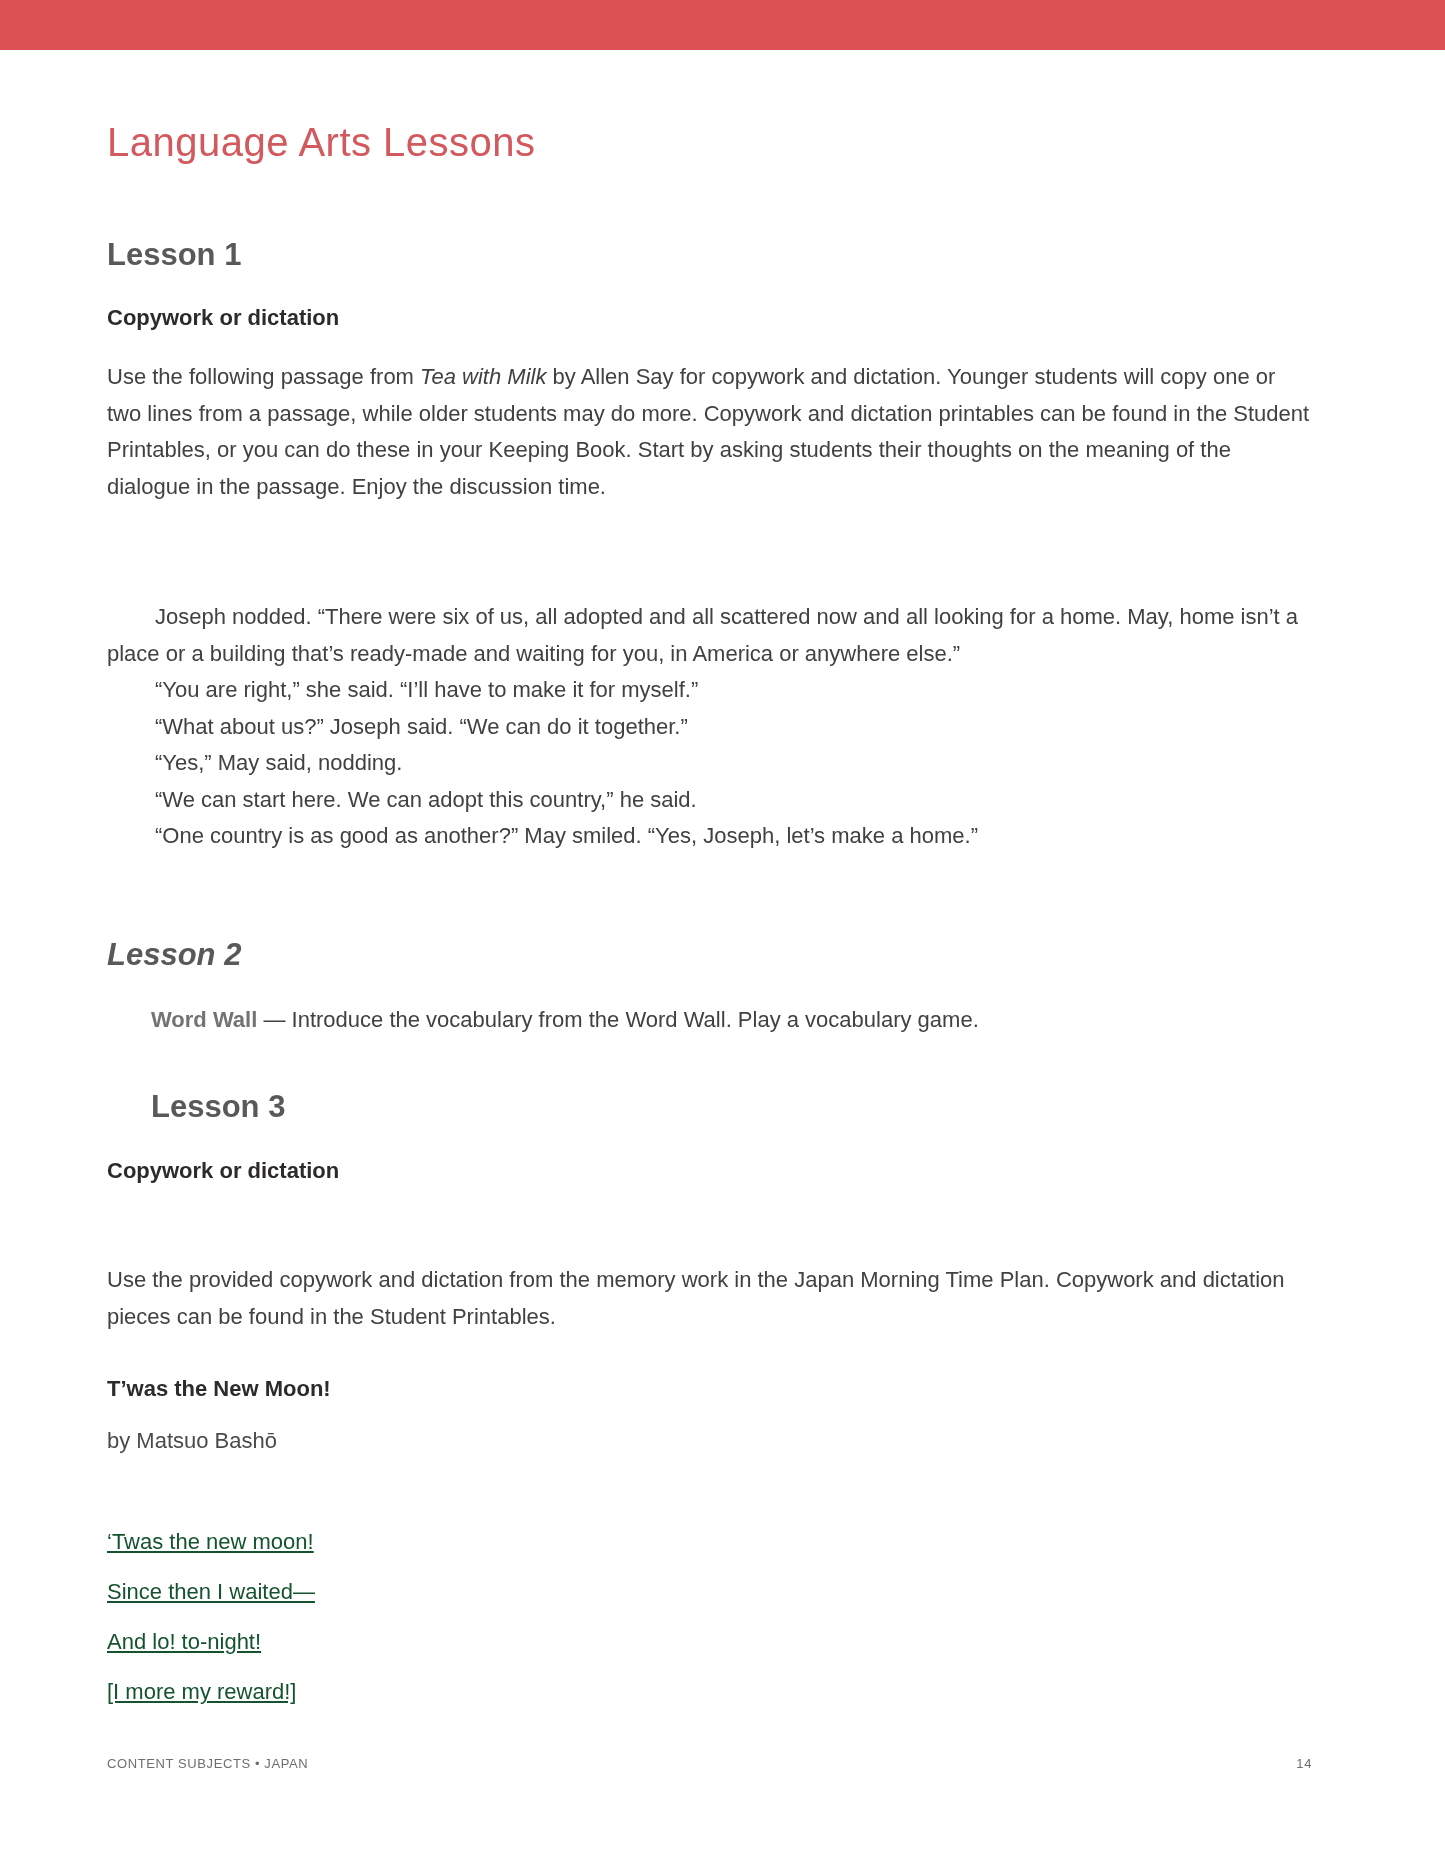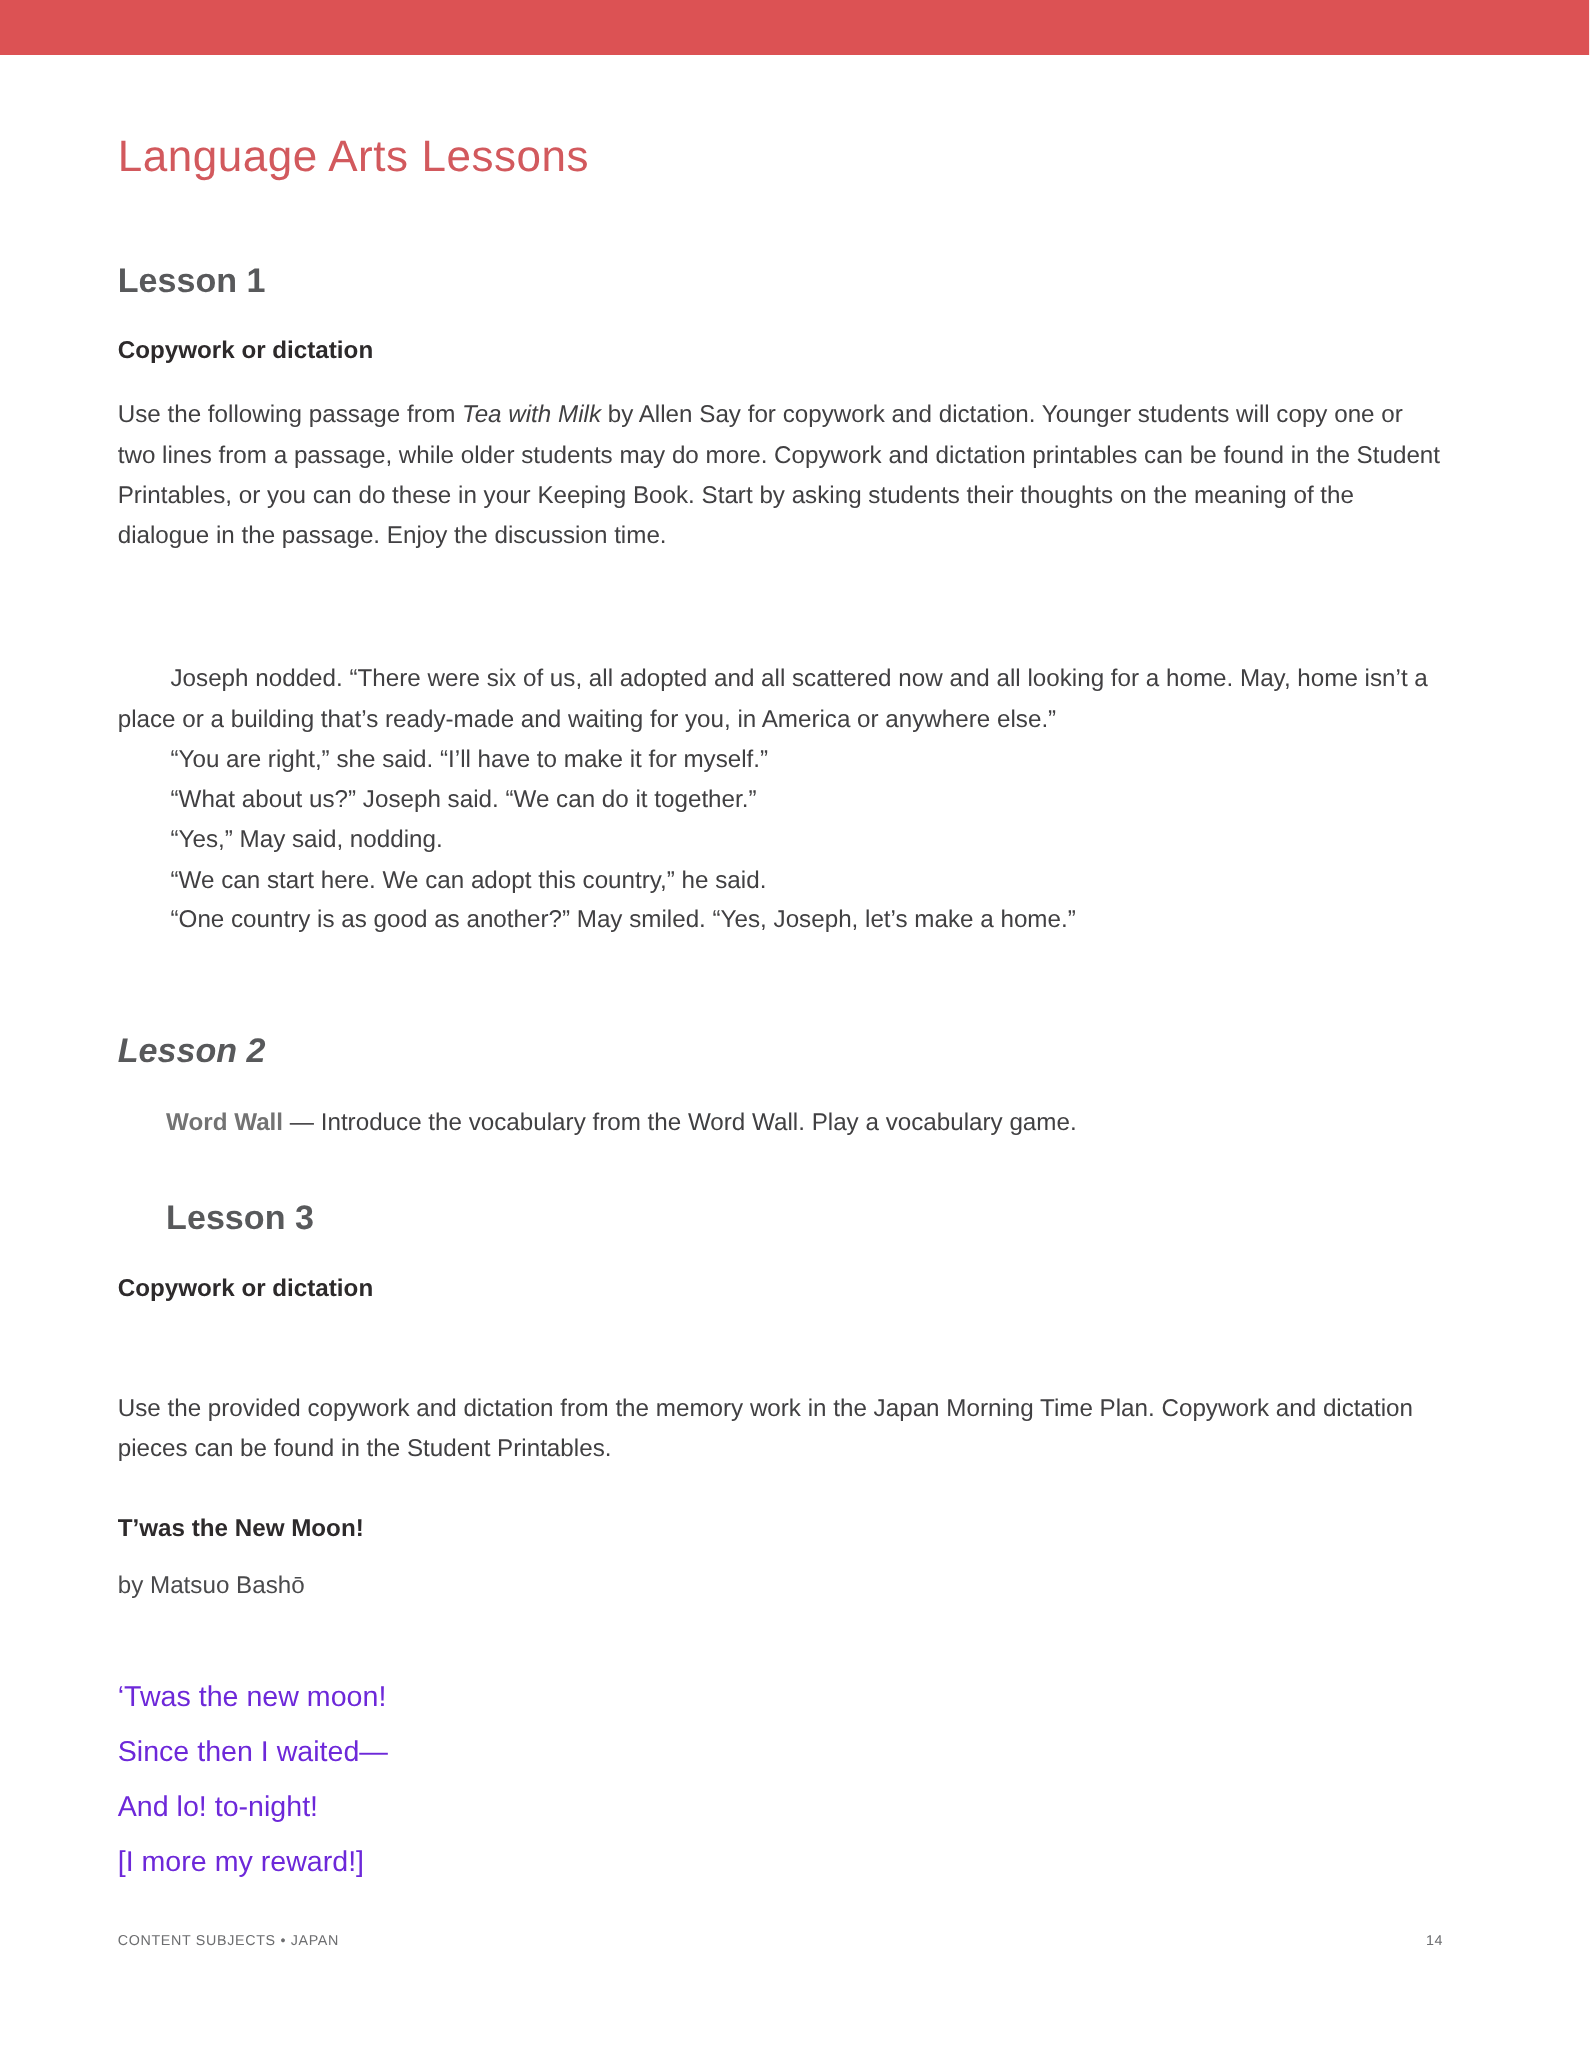--- a/index.html
+++ b/index.html
@@ -46,21 +46,21 @@
     line-height: 1.2;
   }
   .body-text {
     font-size: 22px;
     line-height: 36.5px;
     color: #414042;
   }
   .body-text em { font-style: italic; }
   .body-text strong { font-weight: 700; color: #737373; margin-left: 44px; }
   .indent { text-indent: 48px; }
-  .poem-line { font-size: 26px; line-height: 50px; color: #6d28d9; }
+  .poem-line { font-size: 22px; line-height: 50px; color: #14532d; text-decoration: underline; }
   .poem-title {
     font-size: 22px;
     font-weight: 700;
     color: #2D2A2B;
     line-height: 1.2;
   }
   .poem-author { font-size: 22px; color: #4A4A4C; line-height: 1.2; }
   .footer {
     top: 1756px;
     display: flex;

